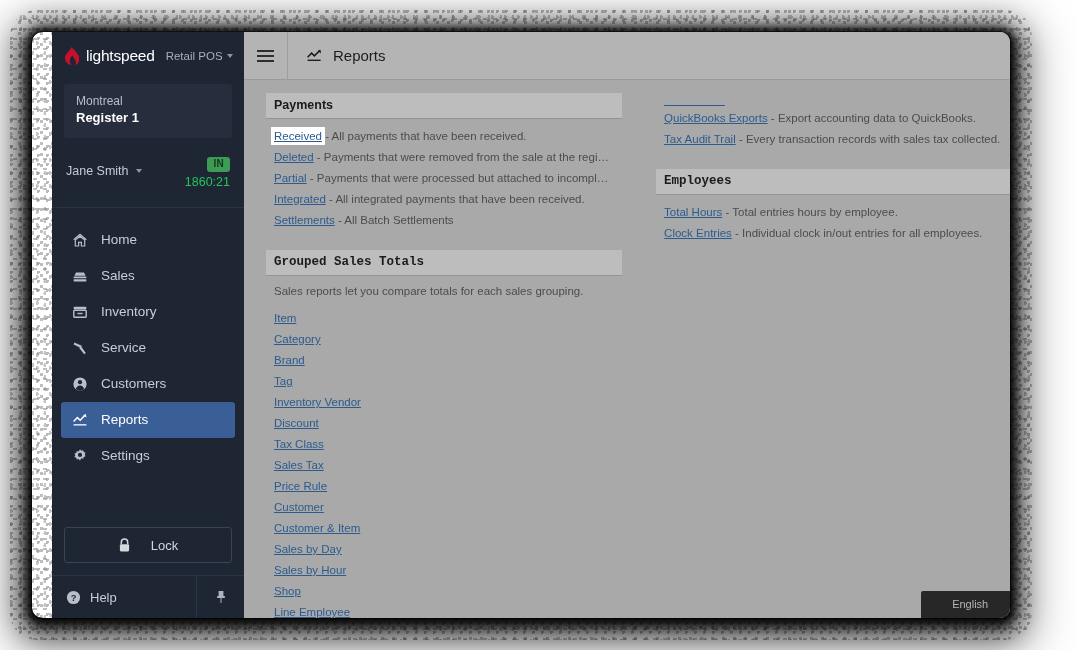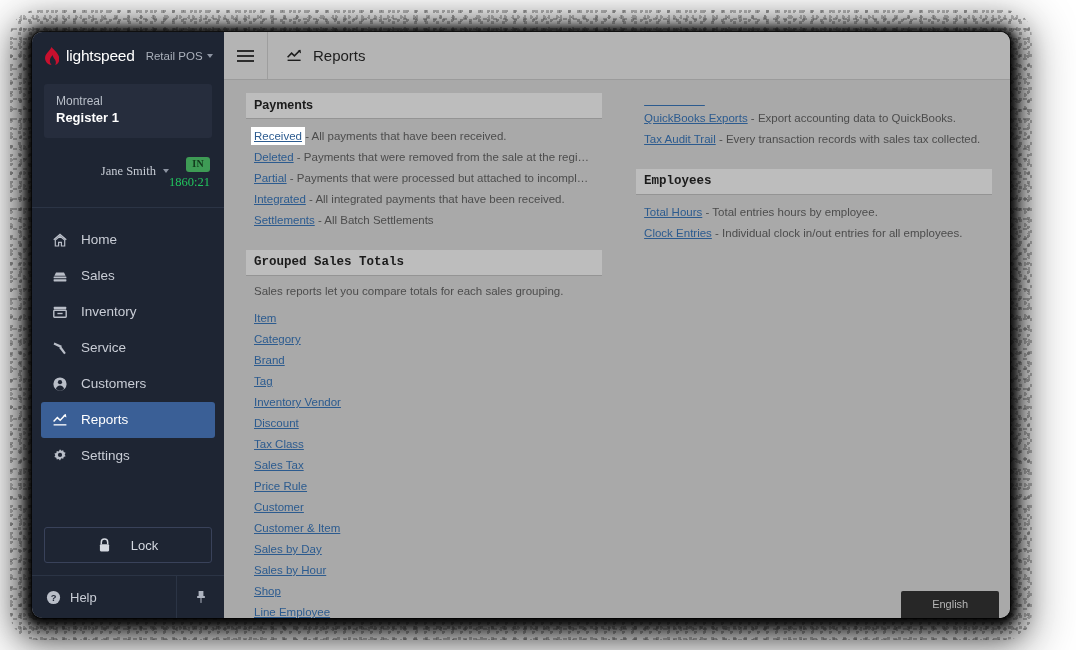--- a/index.html
+++ b/index.html
@@ -21,20 +21,21 @@
     width: 978px;
     height: 586px;
     border-radius: 10px;
     overflow: hidden;
     display: flex;
     box-shadow:
       0 0 0 1px rgba(0,0,0,0.55),
       0 2px 10px 6px rgba(0,0,0,0.92),
       0 6px 26px 14px rgba(0,0,0,0.55),
       0 10px 46px 26px rgba(0,0,0,0.28);
+    padding-left: 20px;
   }
   #shadow-noise {
     position: absolute;
     left: 10px; top: 10px;
     width: 1022px; height: 630px;
     border-radius: 26px;
     pointer-events: none;
     background-image:
       radial-gradient(circle at 12% 10%, rgba(0,0,0,0.55) 0 2px, transparent 2px),
       radial-gradient(circle at 88% 9%,  rgba(0,0,0,0.5) 0 2px, transparent 2px),
@@ -92,24 +93,23 @@
     border-radius: 3px;
     padding: 9px 12px 11px 12px;
     line-height: 1.35;
   }
   .reg-city { font-size: 12px; color: #b9bfc9; }
   .reg-name { font-size: 13px; color: #ffffff; font-weight: bold; }
 
   .user-row {
     display: flex;
     align-items: center;
-    justify-content: flex-end;
+    justify-content: space-between;
     padding: 14px 14px 16px 14px;
     border-bottom: 1px solid #2b3445;
-    font-family: Liberation Serif, serif;
   }
   .user-left {
     display: flex; align-items: center; gap: 7px;
     font-size: 12.5px; color: #c6cbd4; cursor: pointer;
   }
   .user-right { text-align: right; line-height: 1.25; }
   .in-badge {
     display: inline-block;
     background: #3e9b55;
     color: #123a1c;

